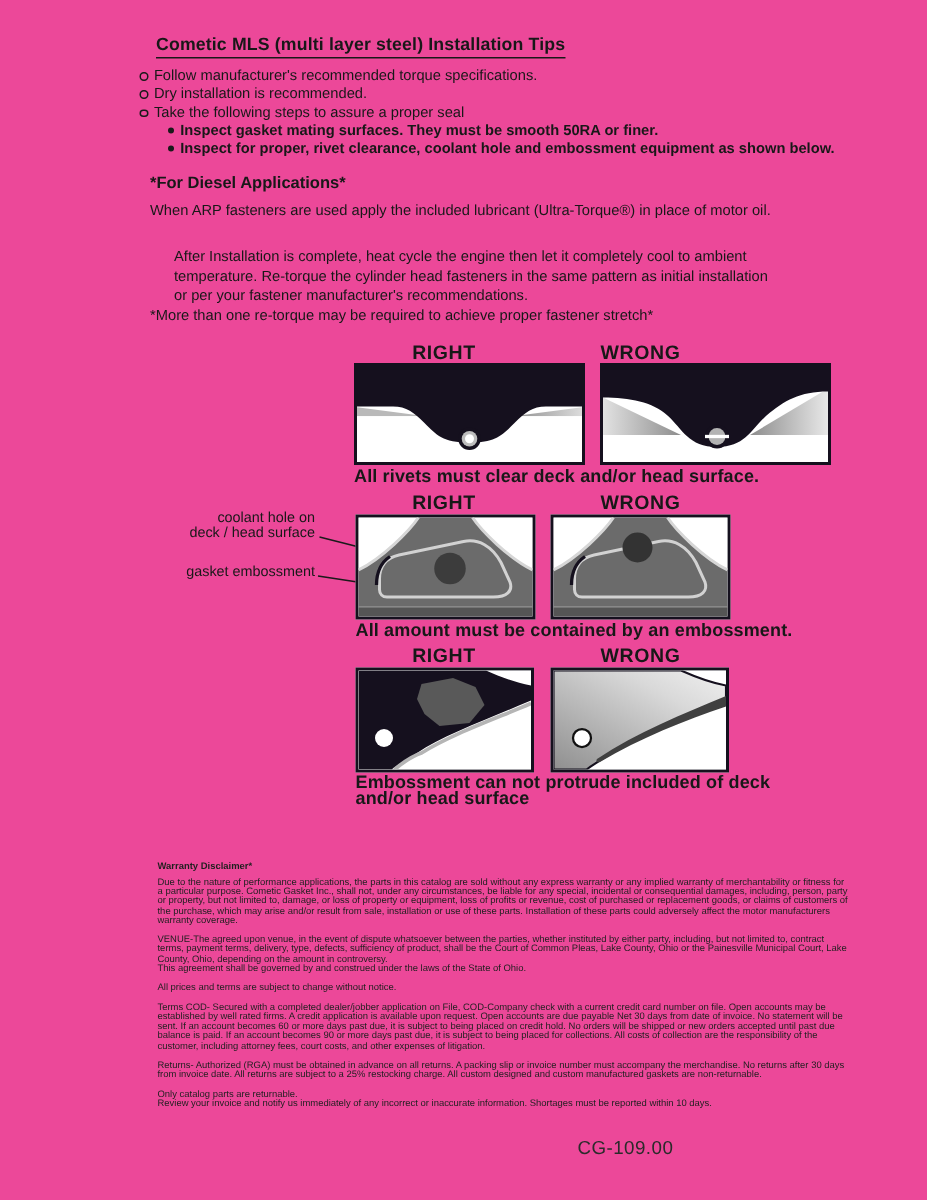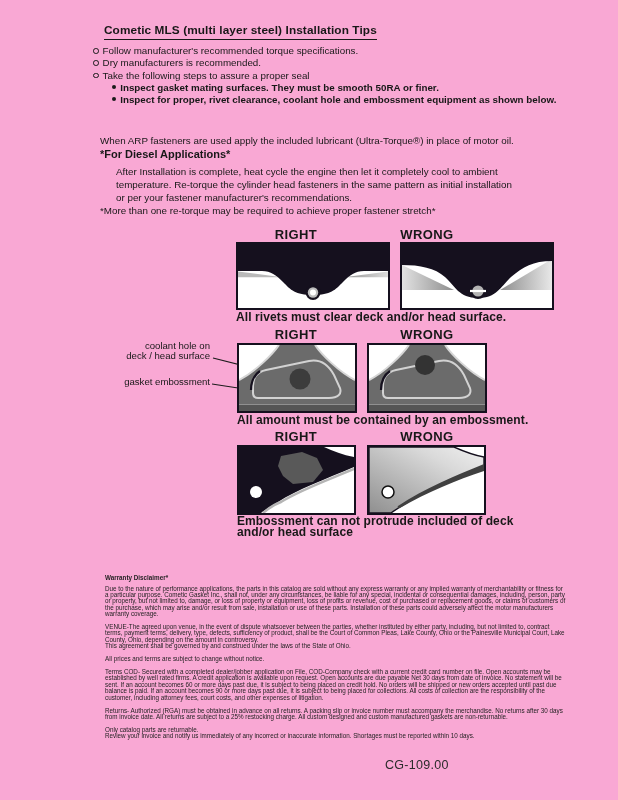--- a/index.html
+++ b/index.html
@@ -1,16 +1,16 @@
 <!DOCTYPE html>
 <html><head>
 <meta charset="utf-8">
 <style>
   html,body{margin:0;padding:0;background:#ffffff;}
-  #page{position:relative;width:618px;height:800px;background:#f9a8d4;
+  #page{position:relative;width:618px;height:800px;background:#ec4899;
         font-family:"Liberation Sans","DejaVu Sans",sans-serif;color:#181818;overflow:hidden;}
   .abs{position:absolute;}
   .nowrap{white-space:nowrap;}
   
   .title{font-size:11.8px;font-weight:700;letter-spacing:.1px;
          border-bottom:1.6px solid #181818;padding-bottom:2px;}
   
   .b-row{display:flex;align-items:flex-start;height:12.3px;font-size:9.8px;}
   .b-row.indent{padding-left:19px;font-weight:bold;}
   .ring{width:3.6px;height:3.6px;border:1px solid #1a1a1a;border-radius:50%;
@@ -40,37 +40,37 @@
     <span class="title nowrap">Cometic MLS (multi layer steel) Installation Tips</span>
   </div>
 
   <div class="abs" style="left:93px;top:45px;">
     <div class="b-row">
         <span class="ring"></span>
         <span class="nowrap">Follow manufacturer's recommended torque specifications.</span>
       </div>
     <div class="b-row">
         <span class="ring"></span>
-        <span class="nowrap">Dry manufacturers is recommended.</span>
+        <span class="nowrap">Dry installation is recommended.</span>
       </div>
     <div class="b-row">
         <span class="ring"></span>
         <span class="nowrap">Take the following steps to assure a proper seal</span>
       </div>
     <div class="b-row indent">
         <span class="dot"></span>
         <span class="nowrap">Inspect gasket mating surfaces.  They must be smooth 50RA or finer.</span>
       </div>
     <div class="b-row indent">
         <span class="dot"></span>
         <span class="nowrap">Inspect for proper, rivet clearance, coolant hole and embossment equipment as shown below.</span>
       </div>
   </div>
 
-  <div class="abs h2" style="left:100px;top:116px;margin-top:32px;">*For Diesel Applications*</div>
+  <div class="abs h2" style="left:100px;top:116px;">*For Diesel Applications*</div>
   <div class="abs" style="left:100px;top:135px;">
     <div class="body-line">When ARP fasteners are used apply the included lubricant (Ultra-Torque®) in place of motor oil.</div>
   </div>
   <div class="abs" style="left:116px;top:166px;">
     <div class="body-line">After Installation is complete, heat cycle the engine then let it completely cool to ambient</div>
     <div class="body-line">temperature. Re-torque the cylinder head fasteners in the same pattern as initial installation</div>
     <div class="body-line">or per your fastener manufacturer's recommendations.</div>
   </div>
   <div class="abs body-line" style="left:100px;top:205px;">*More than one re-torque may be required to achieve proper fastener stretch*</div>
 

